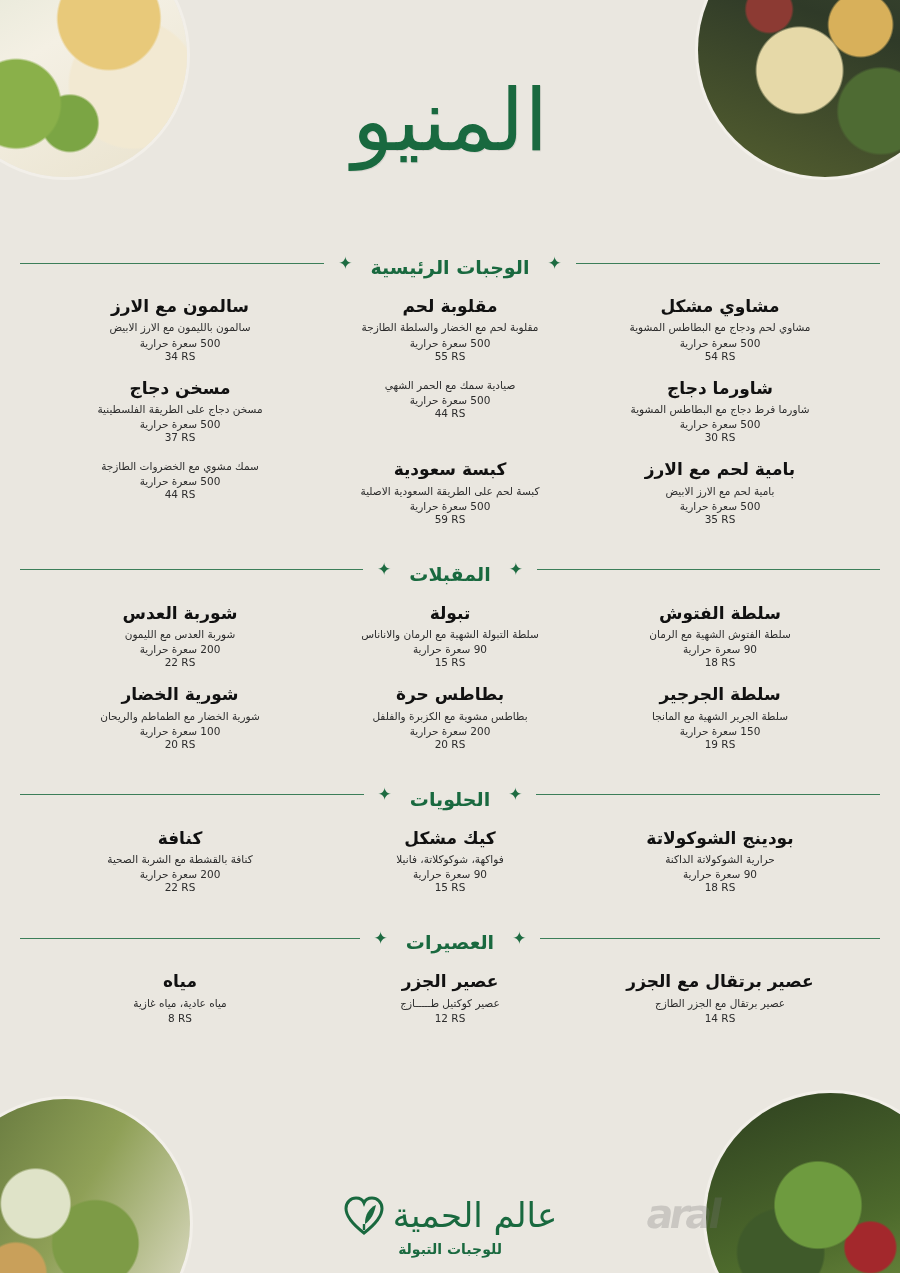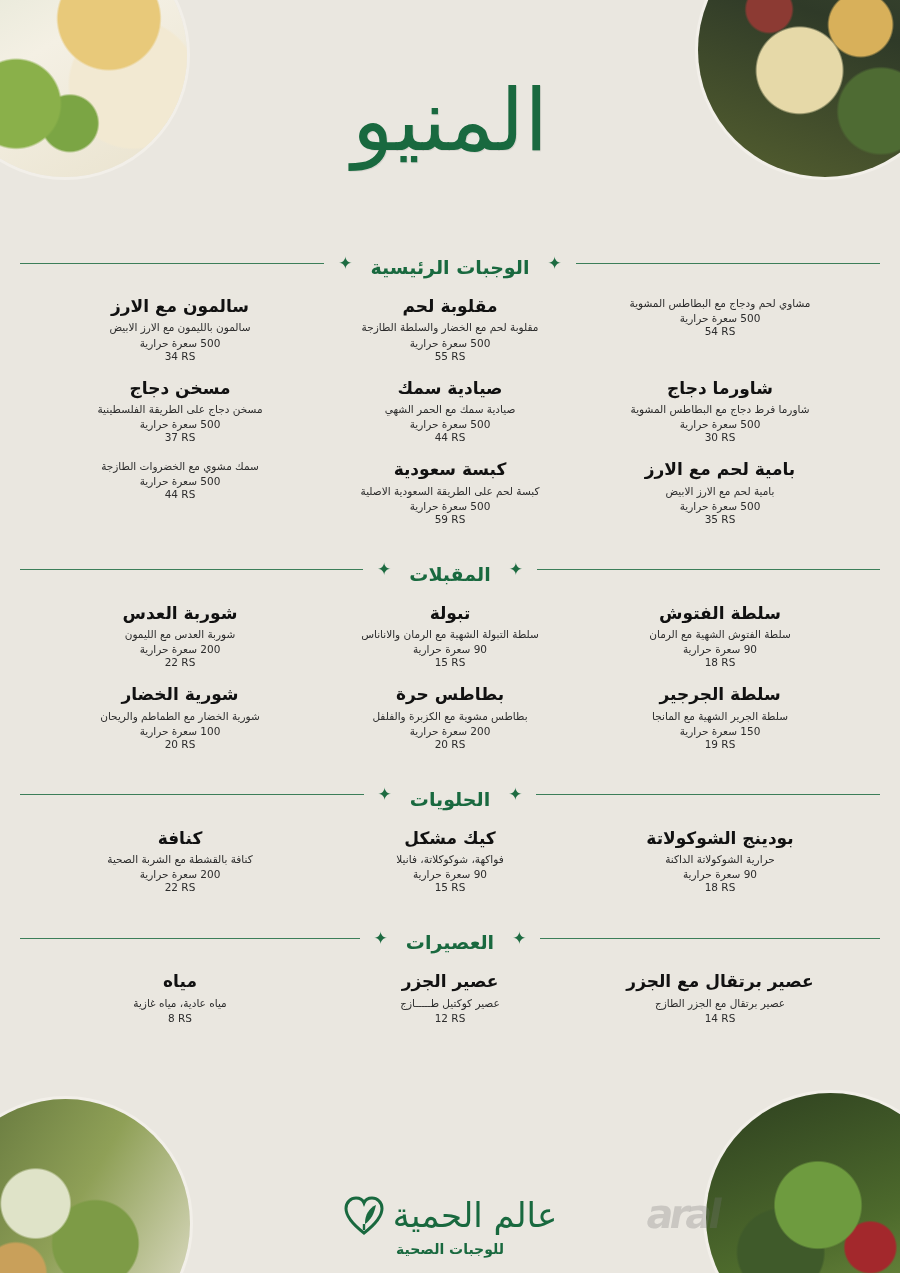--- a/index.html
+++ b/index.html
@@ -221,20 +221,21 @@
     <section class="section">
       <div class="divider">
         <span class="line"></span>
         <span class="spark">✦</span>
         <span class="section-title">الوجبات الرئيسية</span>
         <span class="spark">✦</span>
         <span class="line"></span>
       </div>
       <div class="items">
         <div class="item">
+          <p class="item-name">مشاوي مشكل</p>
           <p class="item-desc">مشاوي لحم ودجاج مع البطاطس المشوية</p>
           <p class="item-cal">500 سعرة حرارية</p>
           <p class="item-price">54 RS</p>
         </div>
         <div class="item">
           <p class="item-name">مقلوبة لحم</p>
           <p class="item-desc">مقلوبة لحم مع الخضار والسلطة الطازجة</p>
           <p class="item-cal">500 سعرة حرارية</p>
           <p class="item-price">55 RS</p>
         </div>
@@ -244,21 +245,20 @@
           <p class="item-cal">500 سعرة حرارية</p>
           <p class="item-price">34 RS</p>
         </div>
         <div class="item">
           <p class="item-name">شاورما دجاج</p>
           <p class="item-desc">شاورما فرط دجاج مع البطاطس  المشوية</p>
           <p class="item-cal">500 سعرة حرارية</p>
           <p class="item-price">30 RS</p>
         </div>
         <div class="item">
-          <p class="item-name">صيادية سمك</p>
           <p class="item-desc">صيادية سمك مع الحمر الشهي</p>
           <p class="item-cal">500 سعرة حرارية</p>
           <p class="item-price">44 RS</p>
         </div>
         <div class="item">
           <p class="item-name">مسخن دجاج</p>
           <p class="item-desc">مسخن دجاج على الطريقة الفلسطينية</p>
           <p class="item-cal">500 سعرة حرارية</p>
           <p class="item-price">37 RS</p>
         </div>
@@ -393,16 +393,16 @@
   <div class="logo-row">
     <span id="brand-name">عالم الحمية</span>
     <span class="heart-leaf">
       <svg viewBox="0 0 42 44" width="42" height="44" aria-hidden="true">
         <path d="M21 40 C8 30 3 23 3 15.5 C3 9 8 5 13 5 C17 5 20 7.5 21 10 C22 7.5 25 5 29 5 C34 5 39 9 39 15.5 C39 23 34 30 21 40 Z" fill="none" stroke="#19693f" stroke-width="3"></path>
         <path d="M22 30 C22 22 26 15 33 12 C31 21 28 27 22 31 Z" fill="#19693f"></path>
         <path d="M21 31 L21 37" stroke="#19693f" stroke-width="2.4" fill="none"></path>
       </svg>
     </span>
   </div>
-  <div id="brand-tagline">للوجبات الصحية</div>
+  <div id="brand-tagline">للوجبات التبولة</div>
 </footer>
 
 <div id="watermark">aral</div>
 
 </body></html>

